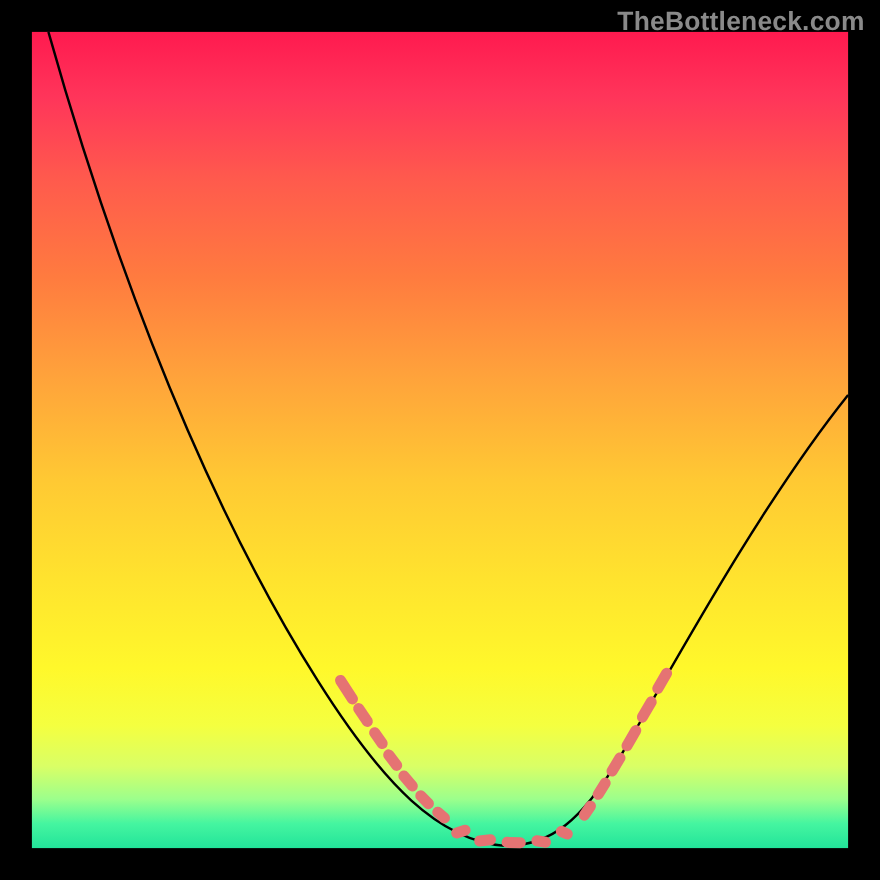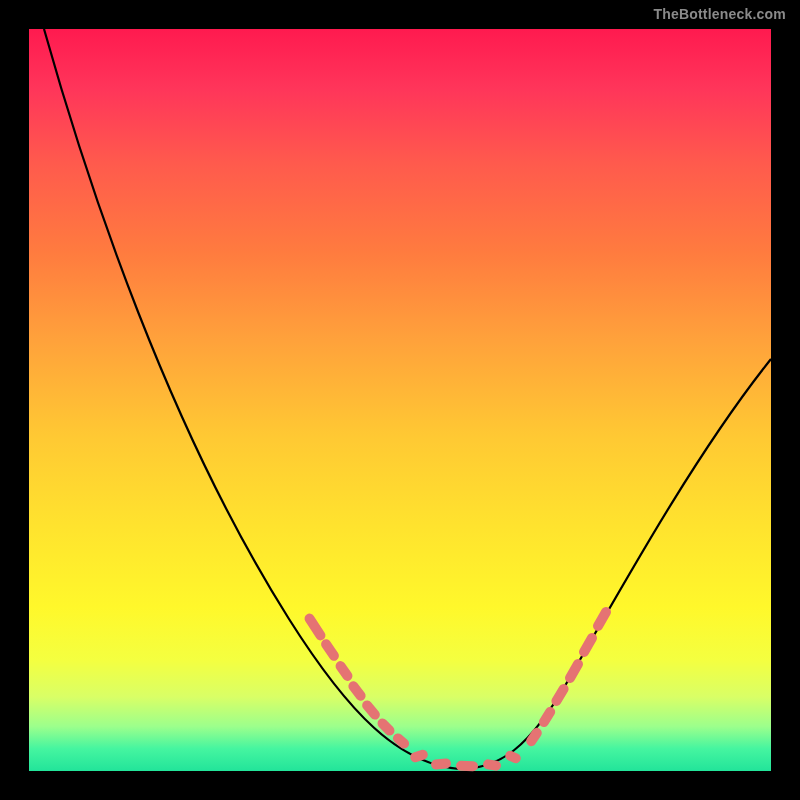--- a/index.html
+++ b/index.html
@@ -30,21 +30,21 @@
       #9cff8c 94%,
       #45f5a0 97%,
       #22e49a 100%
     );
   }
   .watermark {
     position: absolute;
     top: 6px;
     right: 14px;
     font-family: Arial, Helvetica, sans-serif;
-    font-size: 14px;
+    font-size: 24px;
     font-weight: bold;
     color: #8a8a8a;
     letter-spacing: 0.2px;
     user-select: none;
   }
   svg.curve {
     position: absolute;
     left: 0;
     top: 0;
     width: 742px;

